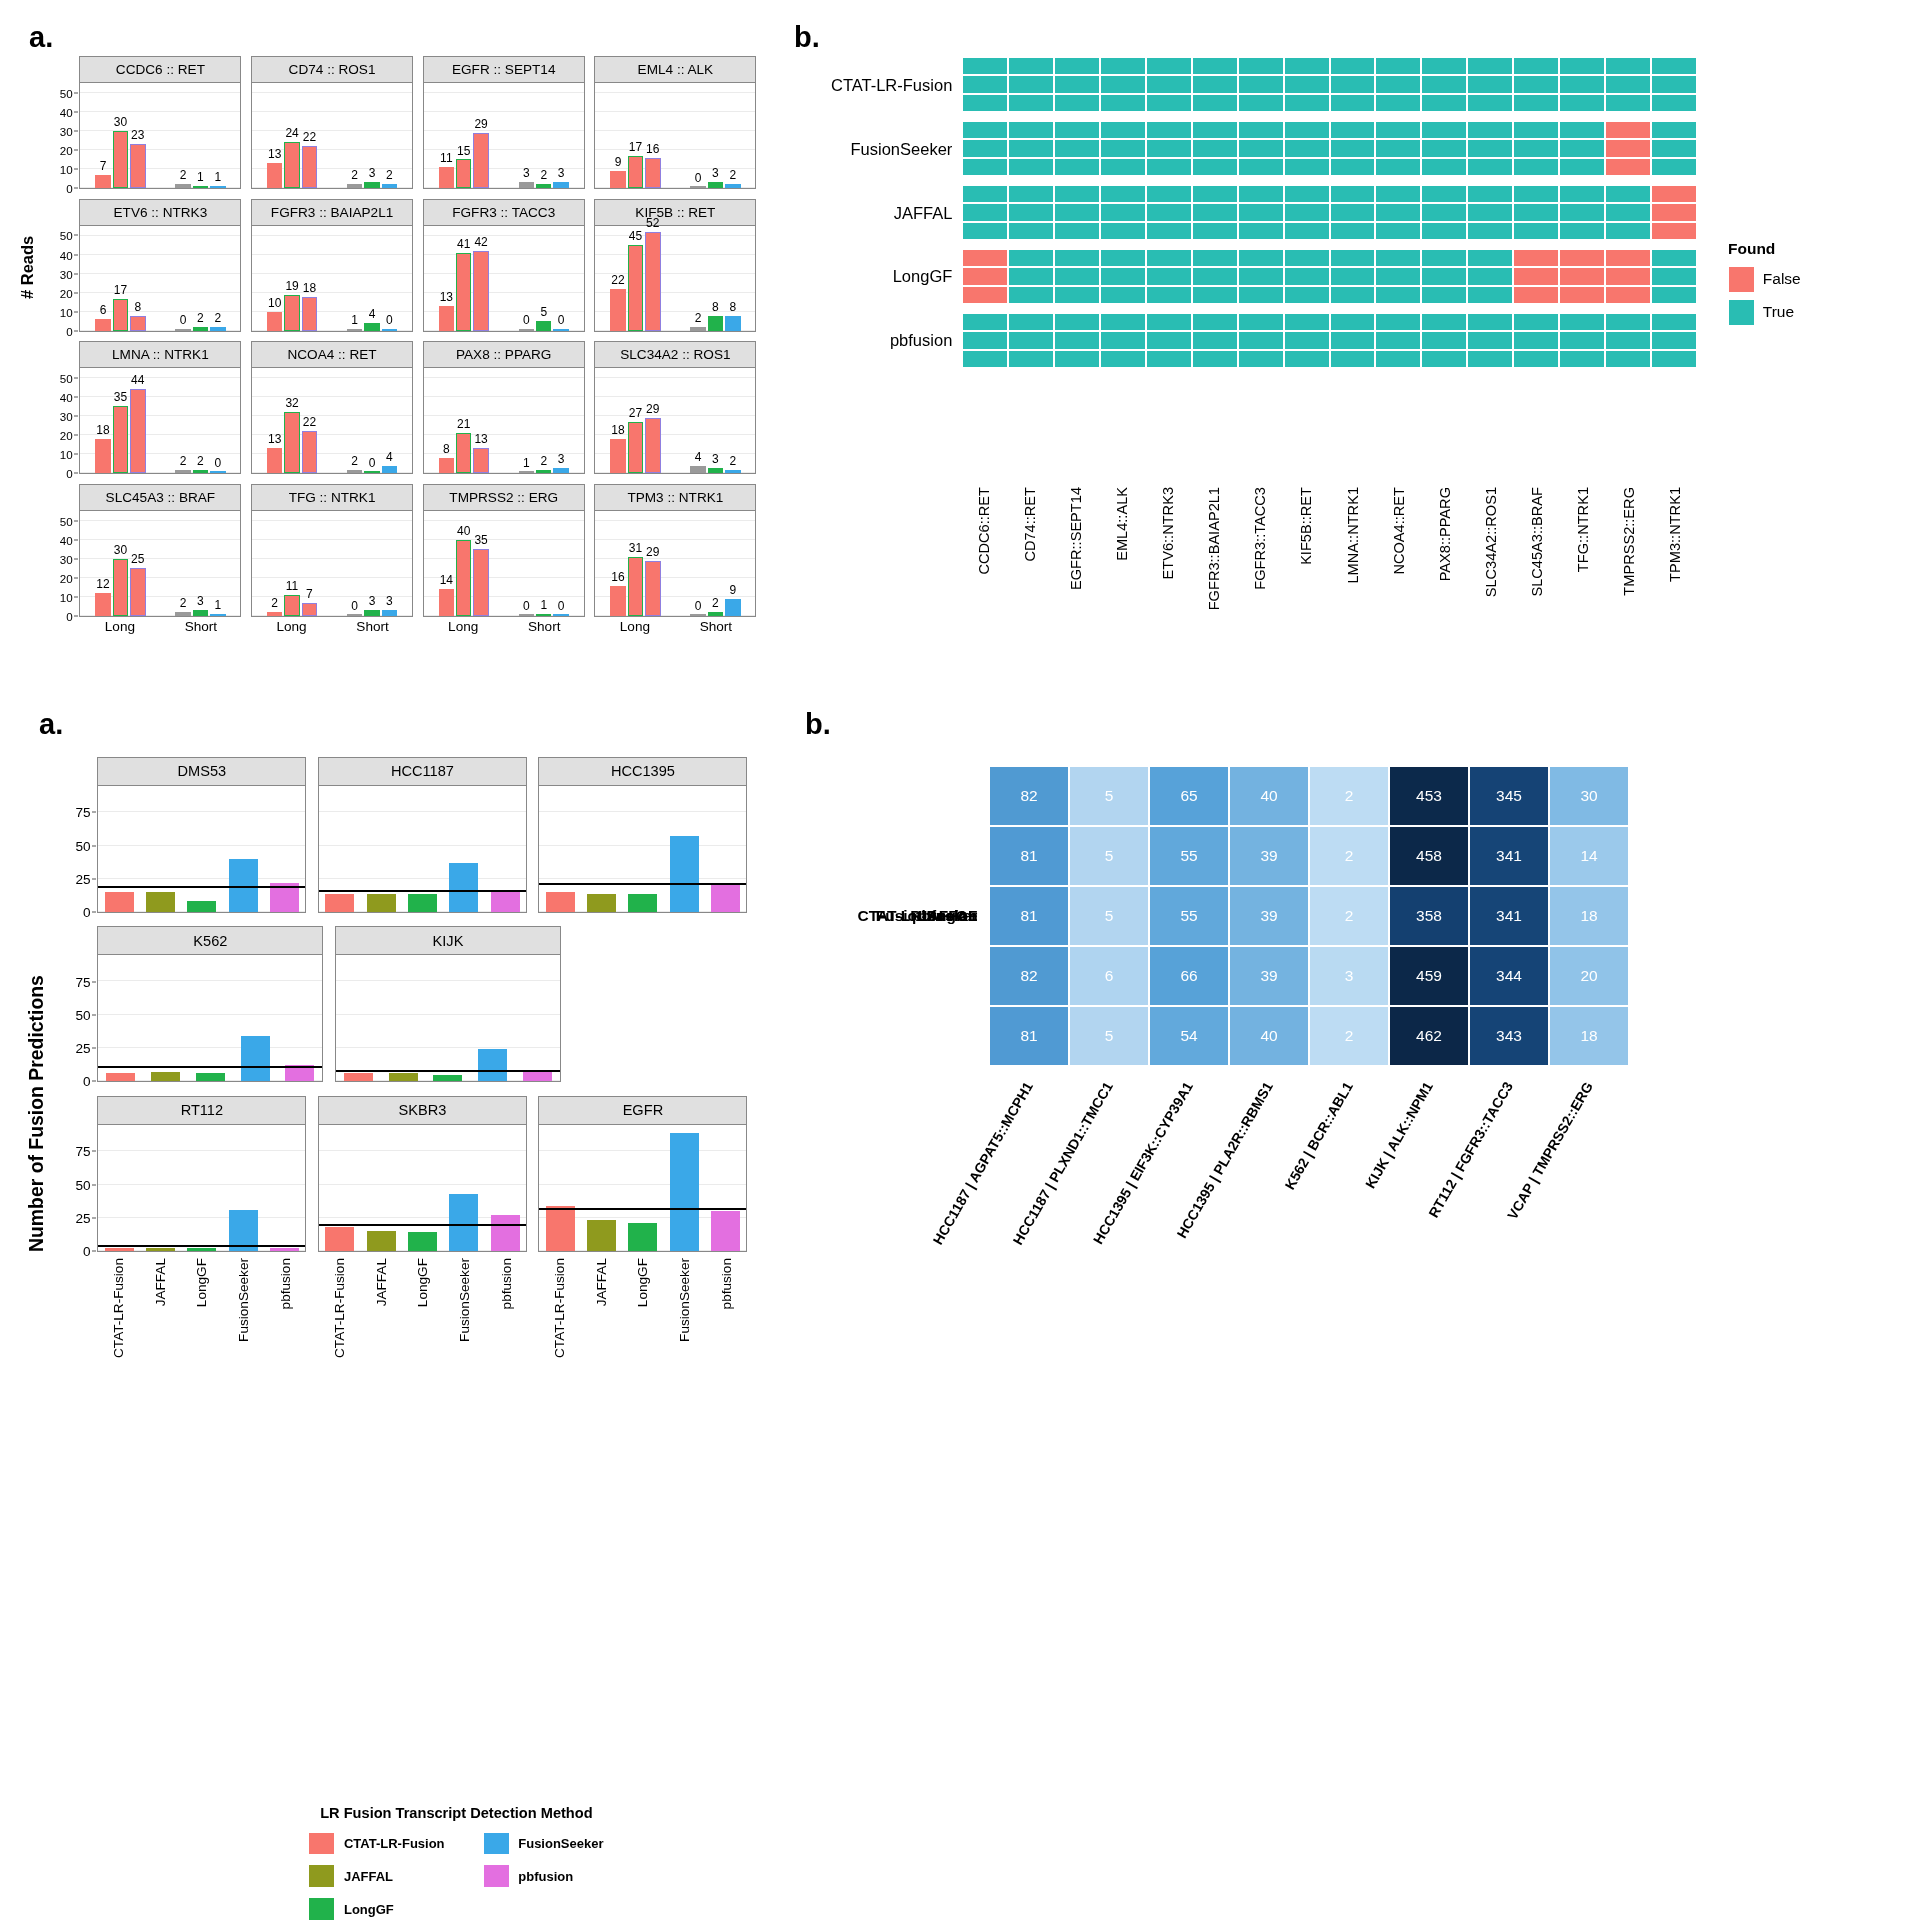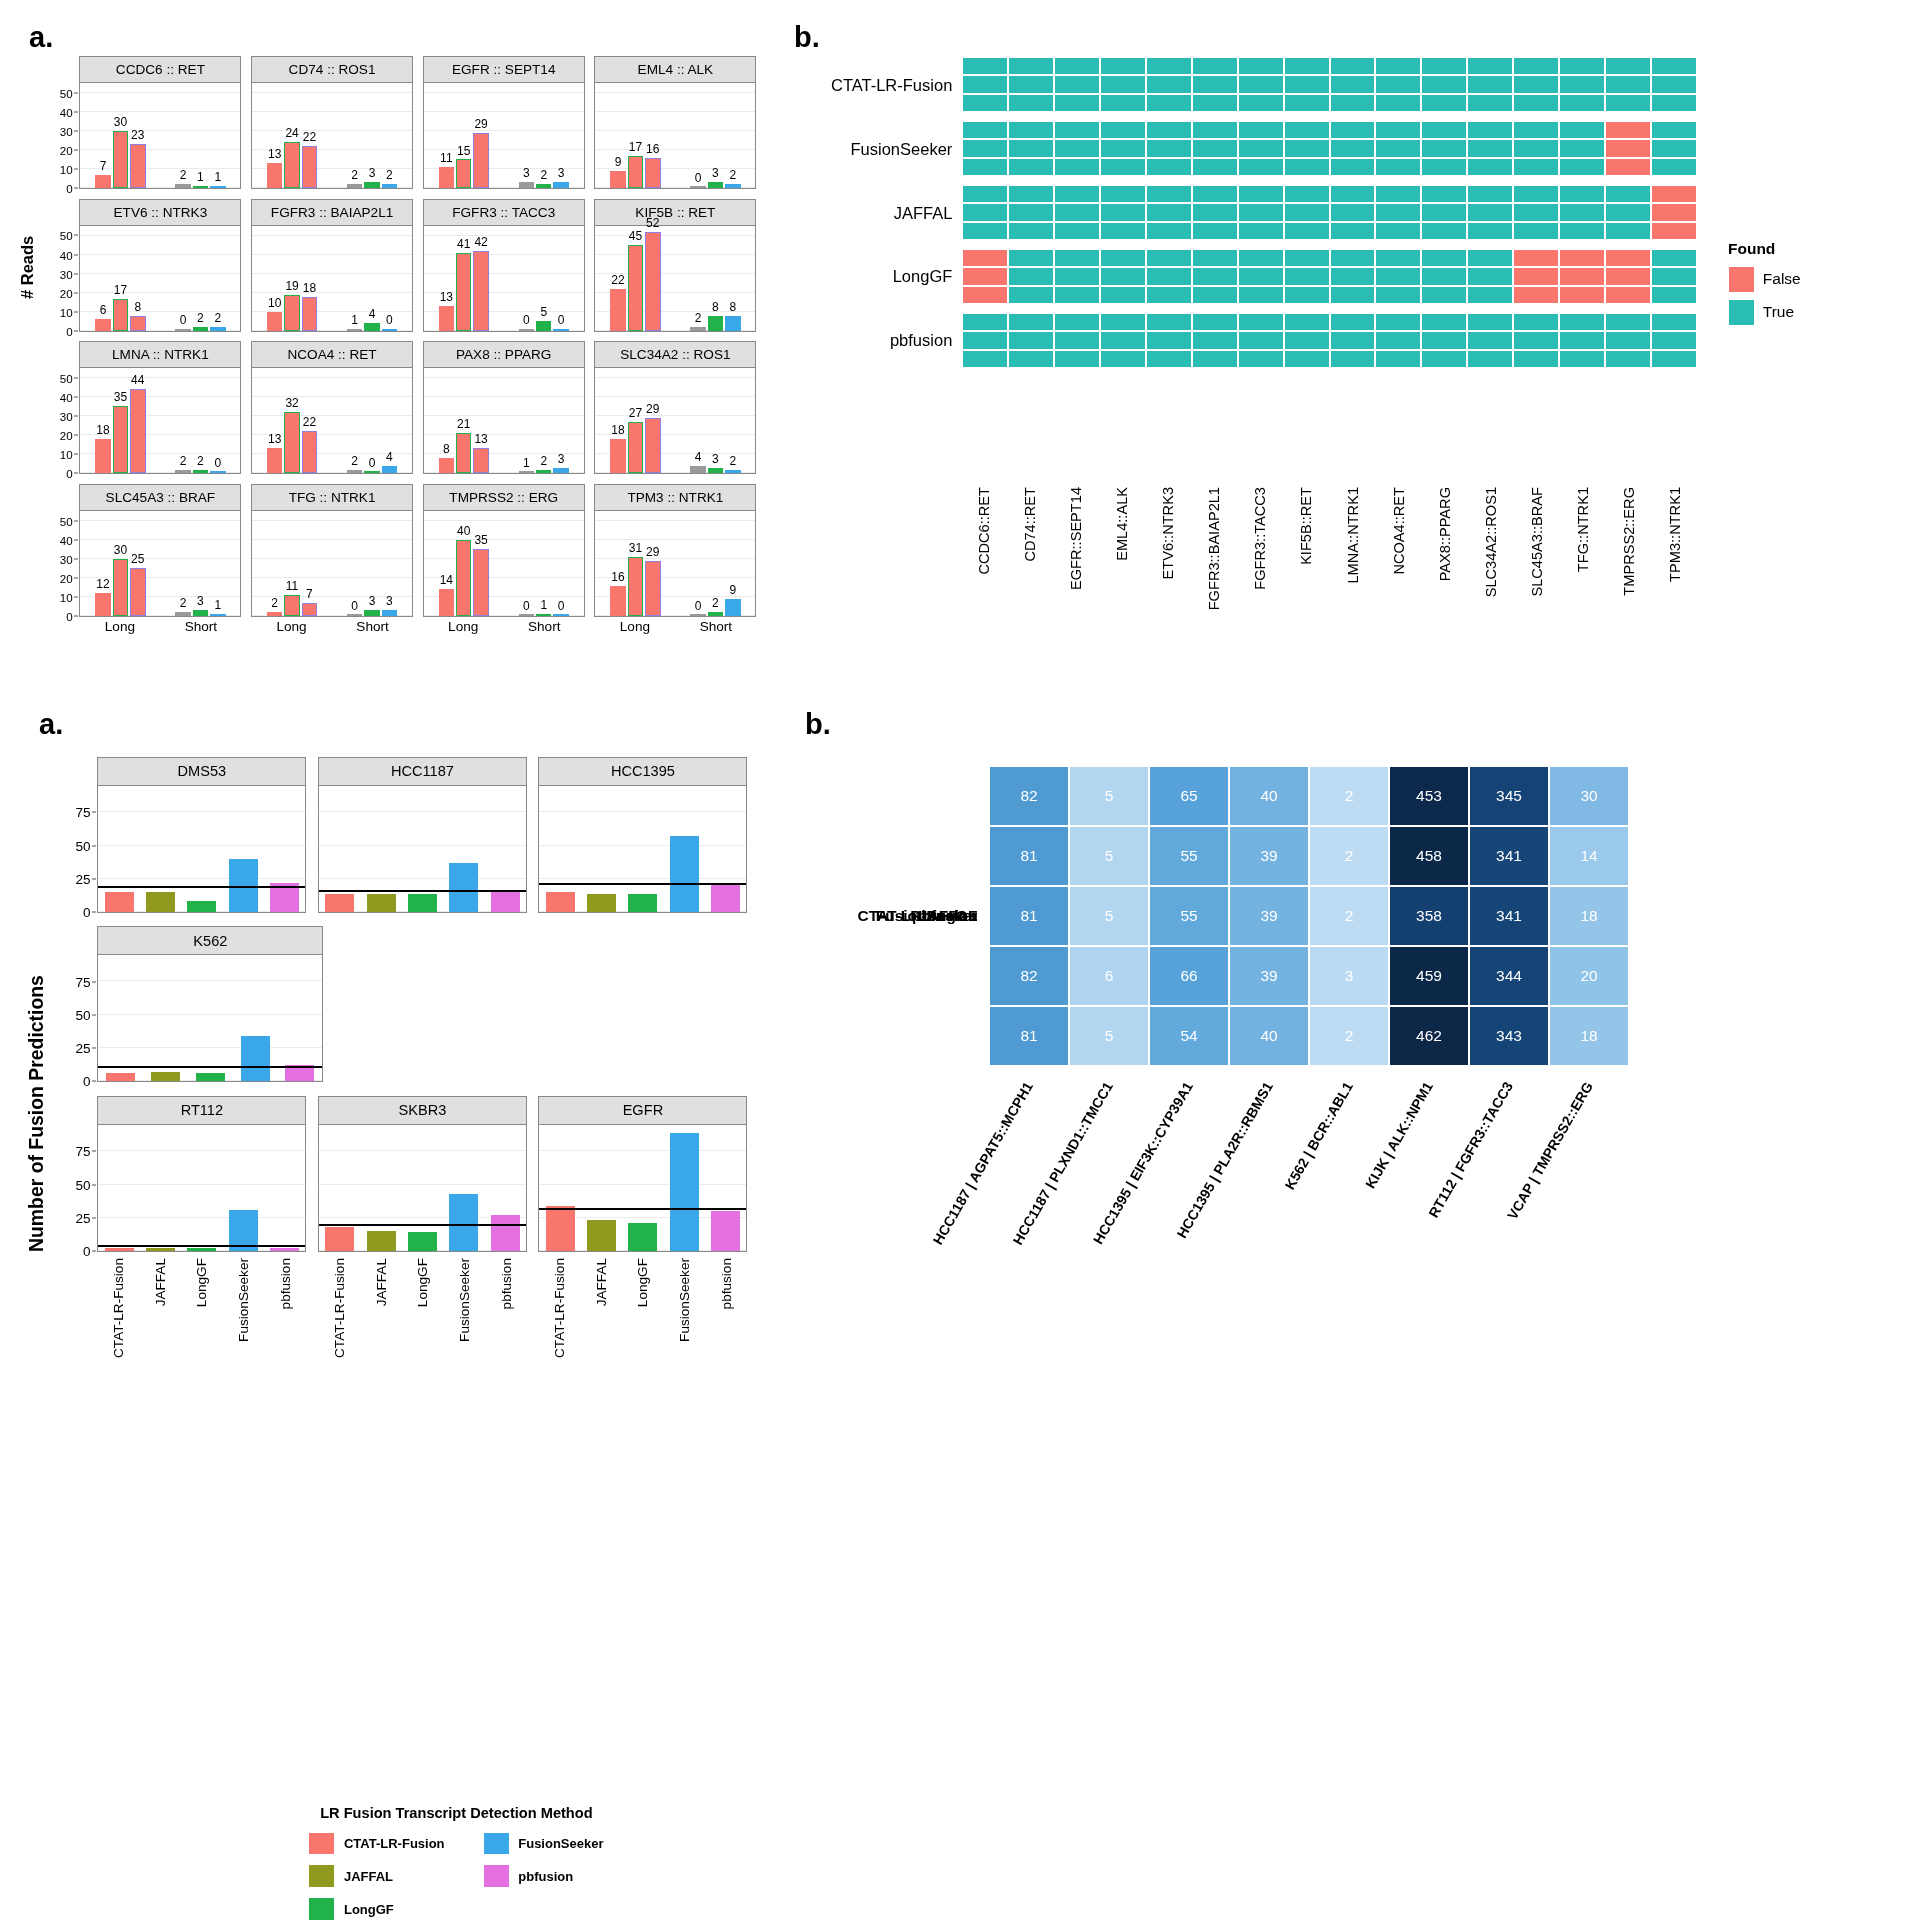--- a/index.html
+++ b/index.html
@@ -1319,20 +1319,47 @@
                 <div class="bgrpB">
                   <div class="barB" style="height: 45px; background: rgb(58, 168, 232); border-color: rgb(58, 168, 232);"></div>
                 </div>
                 <div class="bgrpB">
                   <div class="barB" style="height: 16px; background: rgb(227, 111, 224); border-color: rgb(227, 111, 224);"></div>
                 </div>
               </div>
               <div class="hline" style="bottom: 13.3px;"></div>
             </div>
           </div>
+          <div class="cellB">
+            <div class="stripB">KIJK</div>
+            <div class="plotB">
+              <div class="gridline" style="bottom: 0px;"></div>
+              <div class="gridline" style="bottom: 33px;"></div>
+              <div class="gridline" style="bottom: 66px;"></div>
+              <div class="gridline" style="bottom: 100px;"></div>
+              <div class="barsB">
+                <div class="bgrpB">
+                  <div class="barB" style="height: 8px; background: rgb(248, 118, 109); border-color: rgb(248, 118, 109);"></div>
+                </div>
+                <div class="bgrpB">
+                  <div class="barB" style="height: 8px; background: rgb(143, 154, 30); border-color: rgb(143, 154, 30);"></div>
+                </div>
+                <div class="bgrpB">
+                  <div class="barB" style="height: 6.6px; background: rgb(33, 178, 75); border-color: rgb(33, 178, 75);"></div>
+                </div>
+                <div class="bgrpB">
+                  <div class="barB" style="height: 32px; background: rgb(58, 168, 232); border-color: rgb(58, 168, 232);"></div>
+                </div>
+                <div class="bgrpB">
+                  <div class="barB" style="height: 10.6px; background: rgb(227, 111, 224); border-color: rgb(227, 111, 224);"></div>
+                </div>
+              </div>
+              <div class="hline" style="bottom: 9.3px;"></div>
+            </div>
+          </div>
         </div>
         <div class="row3">
           <div class="cellB">
             <div class="stripB">RT112</div>
             <div class="plotB">
               <div class="gridline" style="bottom: 0px;"></div>
               <div class="gridline" style="bottom: 33px;"></div>
               <div class="gridline" style="bottom: 66px;"></div>
               <div class="gridline" style="bottom: 100px;"></div>
               <div class="axisB">

